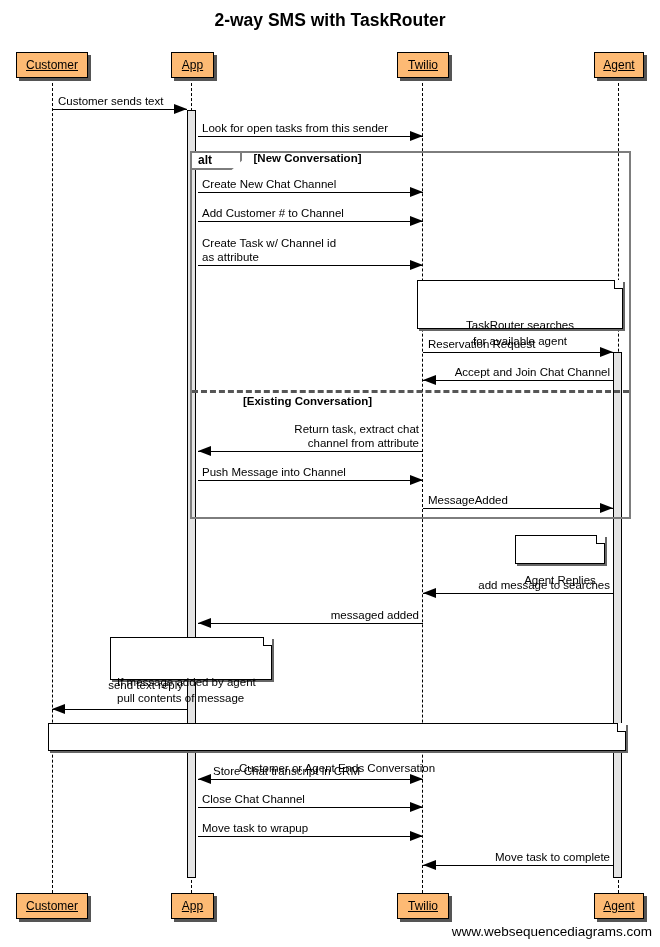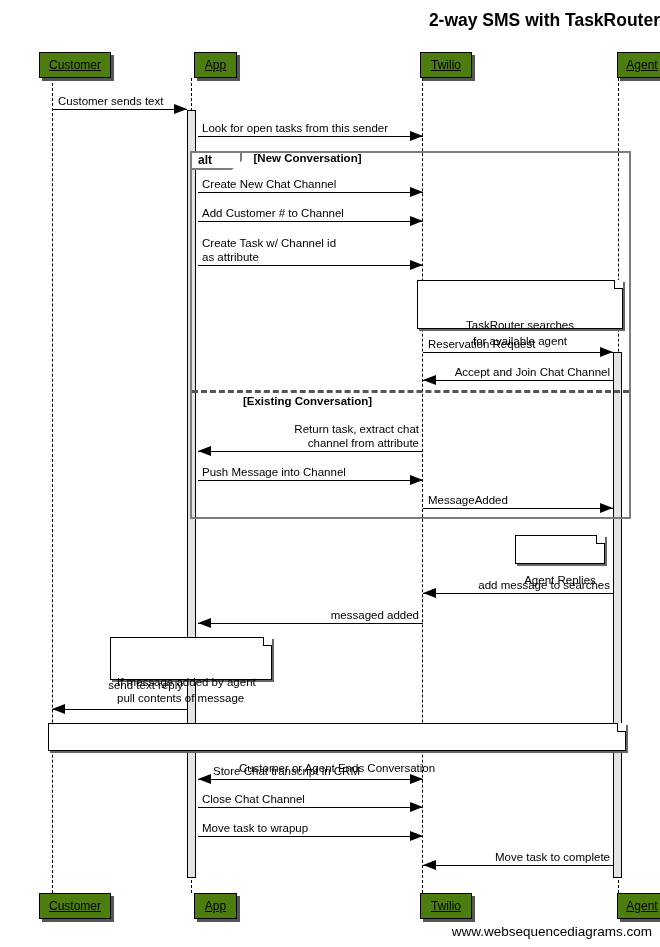--- a/index.html
+++ b/index.html
@@ -3,26 +3,26 @@
 <meta charset="utf-8">
 <style>
   html,body{margin:0;padding:0;}
   body{
     width:660px;height:947px;background:#fff;position:relative;overflow:hidden;
     font-family:"Liberation Sans", sans-serif;color:#000;
   }
   *{box-sizing:border-box;}
   .abs{position:absolute;}
   
-  .title{left:0;top:10px;width:660px;text-align:right;font-size:17.5px;font-weight:bold;z-index:8;}
+  .title{left:0;top:10px;width:660px;text-align:center;font-size:17.5px;font-weight:bold;z-index:8;}
   .footer{right:8px;top:924px;font-size:13.5px;z-index:8;}
   
   .actor{
-    height:26px;background:#4d7c0f;border:1.5px solid #000;box-shadow:3px 3px 0 #555;
-    display:flex;align-items:center;justify-content:center;font-size:12px;z-index:7;margin-left:23px;
+    height:26px;background:#fdba74;border:1.5px solid #000;box-shadow:3px 3px 0 #555;
+    display:flex;align-items:center;justify-content:center;font-size:12px;z-index:7;
   }
   .actor .nm{text-decoration:underline;white-space:nowrap;}
   
   .lifeline{width:0;border-left:1px dashed #000;top:78px;height:815px;z-index:1;}
   
   .bar{width:9px;background:#e4e4e4;border:1px solid #000;z-index:3;}
   
   .frame{left:190px;top:151px;width:441px;height:368px;border:2px solid #7d7d7d;z-index:4;background:transparent;}
   .frame-tab{
     left:190px;top:151px;width:52px;height:19px;background:#fff;border:2px solid #7d7d7d;

